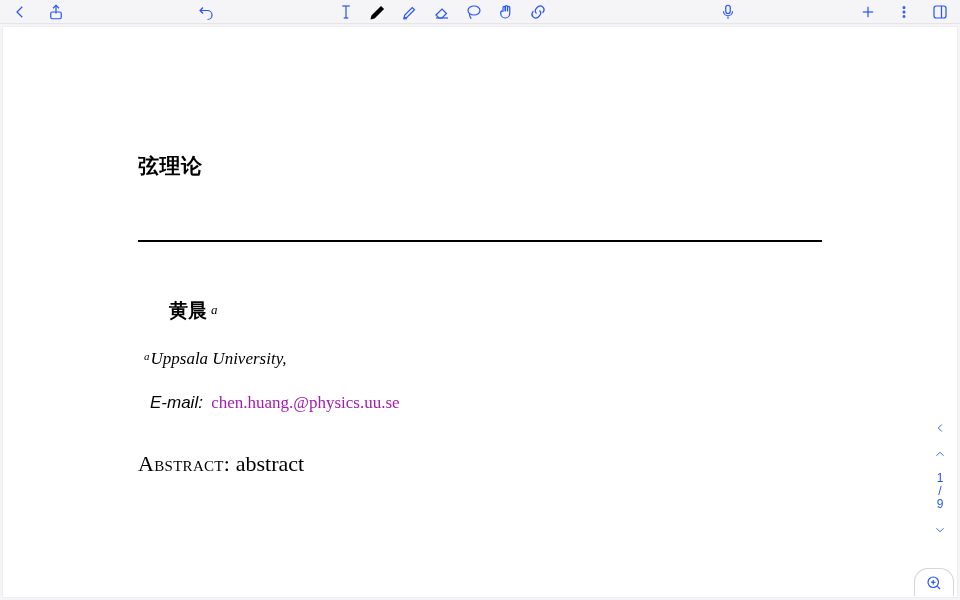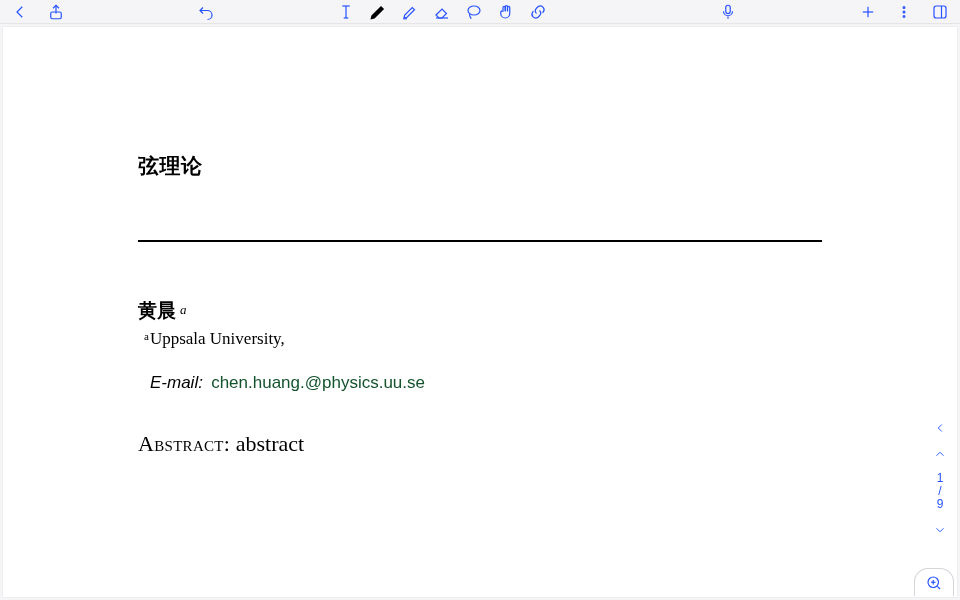--- a/index.html
+++ b/index.html
@@ -28,28 +28,28 @@
     position: absolute; top: 24px; left: 0; right: 0; bottom: 0;
     background: #fff;
     margin: 2px;
     border: 1px solid #eee;
     padding: 125px 135px 0 135px;
     font-family: Georgia, 'Times New Roman', serif;
     color: #000;
   }
   .doc-title { font-family: -apple-system, Helvetica, Arial, sans-serif; font-size: 21px; font-weight: 700; letter-spacing: 0.5px; }
   .rule { border: none; border-top: 2.5px solid #000; margin: 60px 0 56px 0; }
-  .author { font-size: 19px; font-weight: 700; font-family: -apple-system, Helvetica, Arial, sans-serif; }
+  .author { font-size: 19px; font-weight: 700; font-family: -apple-system, Helvetica, Arial, sans-serif; margin-left: 31px; }
   .author sup { font-weight: 400; font-style: italic; font-family: Georgia, serif; font-size: 13px; padding-left: 4px; vertical-align: 3px; }
-  .affil { margin-top: 4px; padding-left: 6px; font-size: 17px; line-height: 1.35; font-family: Georgia, 'Times New Roman', serif; }
+  .affil { margin-top: 24px; padding-left: 6px; font-style: italic; font-size: 17px; line-height: 1.35; font-family: Georgia, 'Times New Roman', serif; }
   .affil sup { font-size: 11px; vertical-align: 4px; padding-right: 1px; }
   .affil .line2 { padding-left: 6px; }
   .email-row { margin-top: 22px; padding-left: 12px; font-size: 17px; }
   .email-label { font-style: italic; font-family: Liberation Sans, sans-serif; }
-  .email-val { font-family: Liberation Sans, sans-serif; color: #14532d; padding-left: 4px; }
+  .email-val { font-family: Liberation Serif, serif; color: #a21caf; padding-left: 4px; }
   .abstract-row { margin-top: 38px; font-size: 22px; font-family: Georgia, 'Times New Roman', serif; }
   .absc { font-variant: small-caps; letter-spacing: 0.3px; }
 
   .sidenav {
     position: absolute; right: 12px; top: 420px;
     display: flex; flex-direction: column; align-items: center; gap: 10px;
     color: #2753ff; font-size: 12px; line-height: 1.1;
   }
   .sidenav .si { width: 16px; height: 16px; display:flex; align-items:center; justify-content:center; cursor:pointer;}
   .sidenav svg { stroke: #2753ff; fill: none; stroke-width: 1.6; }

